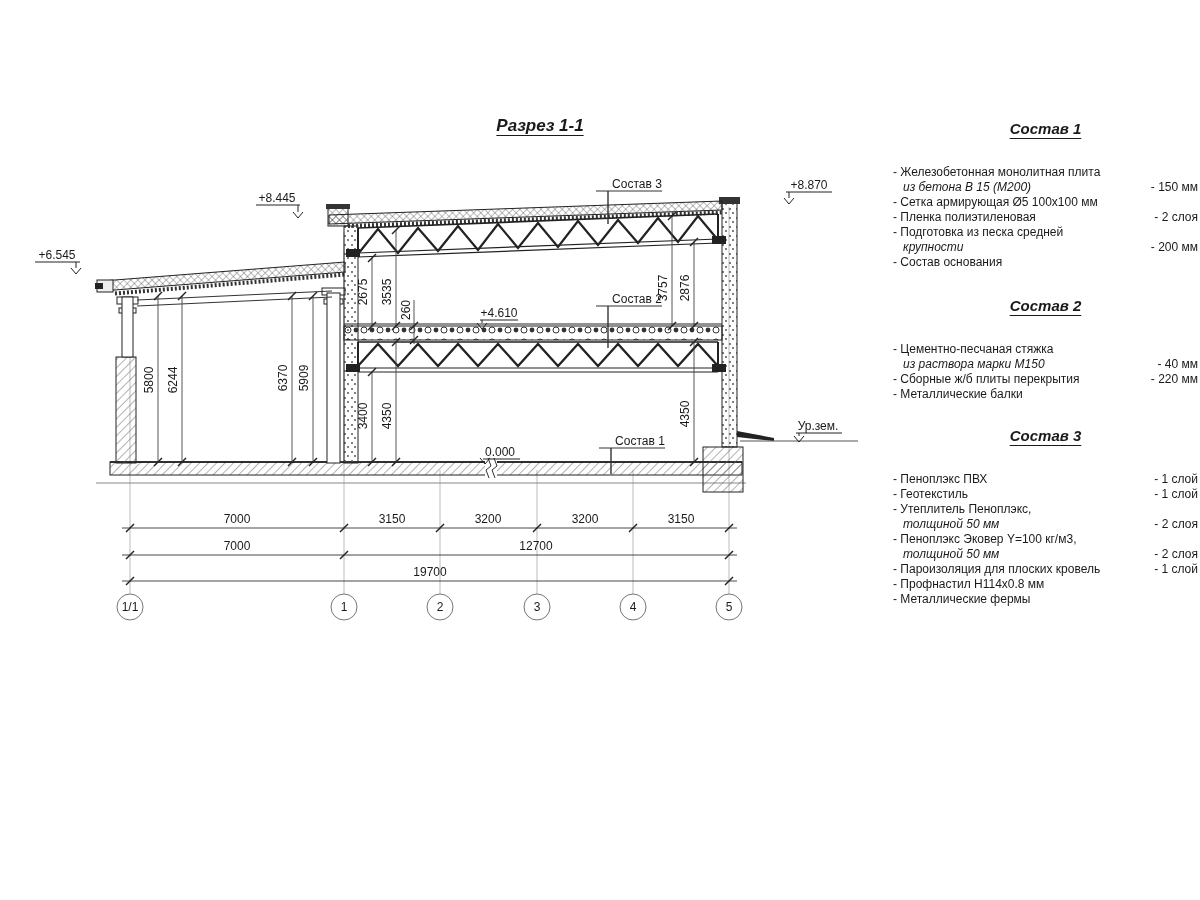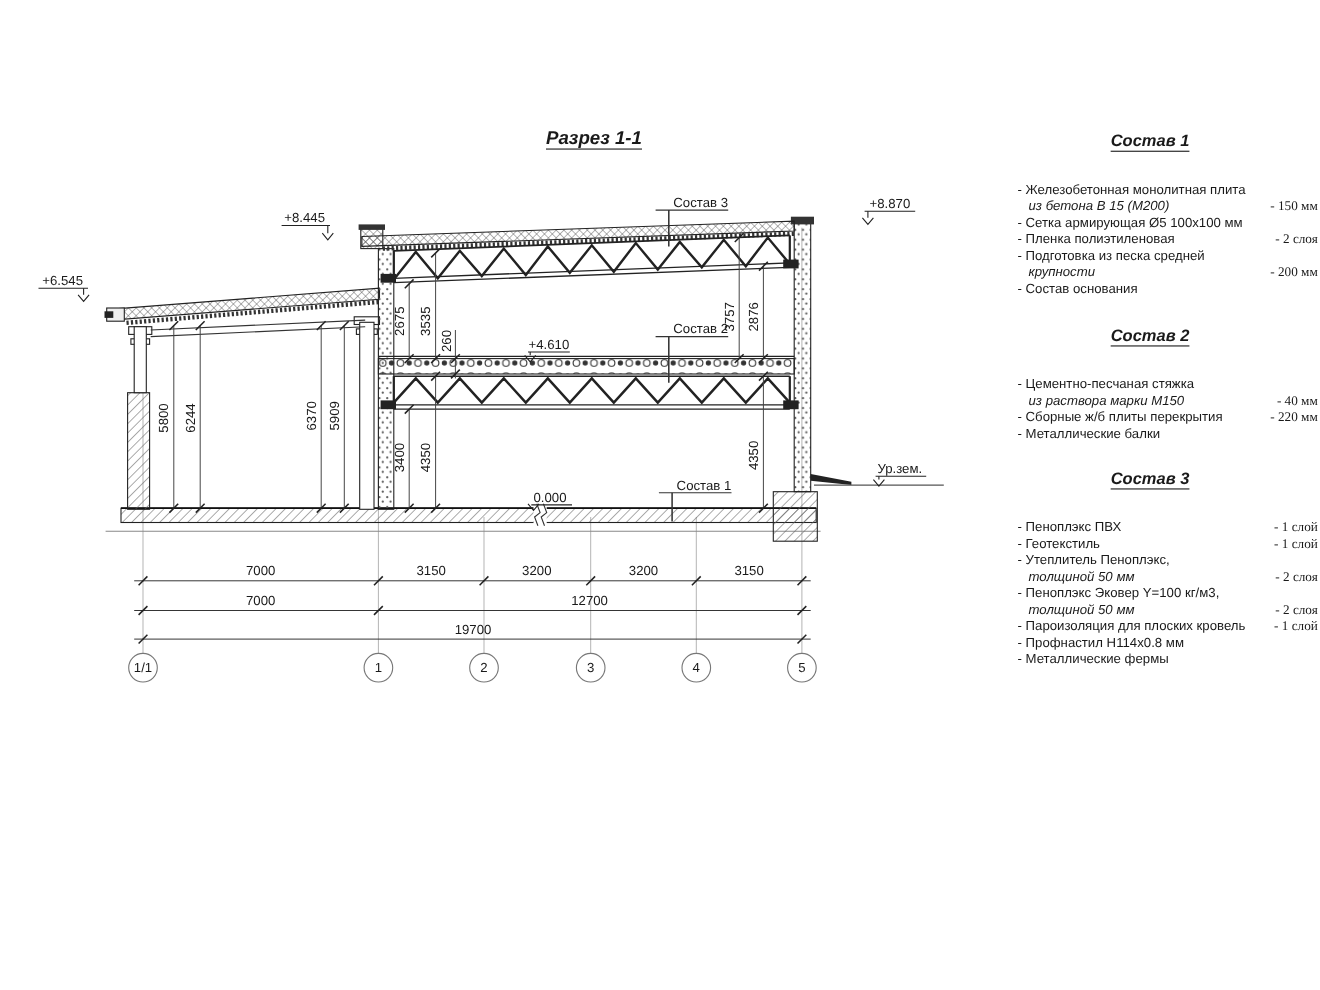--- a/index.html
+++ b/index.html
@@ -7,23 +7,23 @@
           font-family:"Liberation Sans", sans-serif;color:#1a1a1a;border-radius:30px;}
   #canvas > svg{position:absolute;left:0;top:0;}
   .drawing-title{position:absolute;left:430px;top:116px;width:220px;text-align:center;
       font-size:17px;font-style:italic;font-weight:bold;text-decoration:underline;
       text-underline-offset:4px;color:#1a1a1a;}
   .panel{position:absolute;width:305px;}
   .ptitle{text-align:center;font-size:15px;font-style:italic;font-weight:bold;
       text-decoration:underline;text-underline-offset:4px;margin-bottom:28px;}
   .prow{display:flex;justify-content:space-between;align-items:flex-start;
       font-size:12px;line-height:15px;white-space:nowrap;}
-  .pl{text-align:left;margin-left:32px;}
+  .pl{text-align:left;}
   .pl.ind{padding-left:10px;font-style:italic;}
-  .pv{text-align:right;padding-left:6px;font-family:Liberation Serif, serif;}
+  .pv{text-align:right;padding-left:6px;}
   svg text{font-family:"Liberation Sans", sans-serif;fill:#1a1a1a;}
   .dimtxt{font-size:12px;}
   .axtxt{font-size:12px;}
   .elevtxt{font-size:12px;}
   .callouttxt{font-size:12px;}
 </style>
 </head>
 <body>
 
 <div id="canvas">

